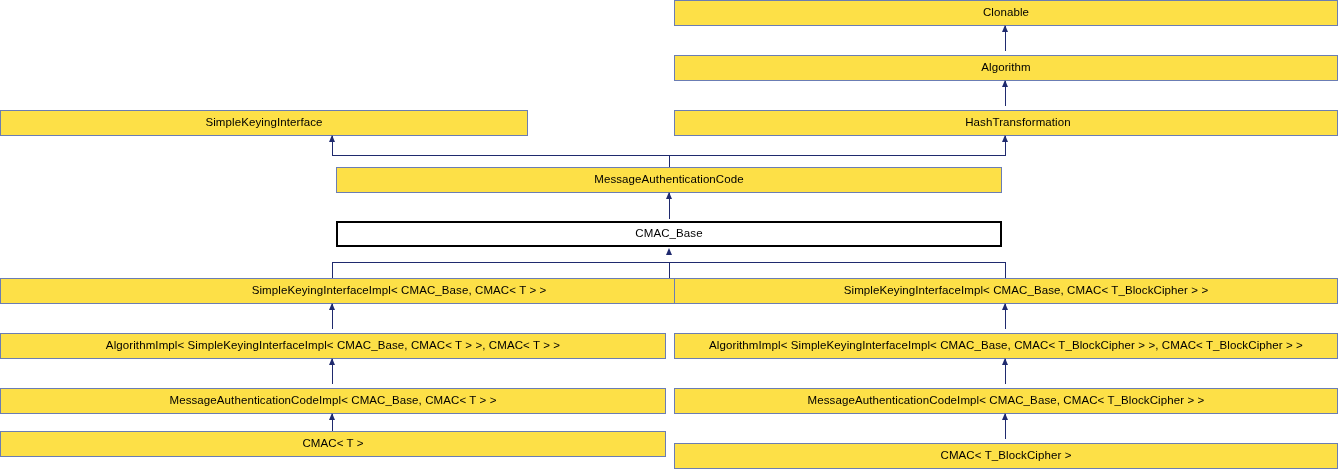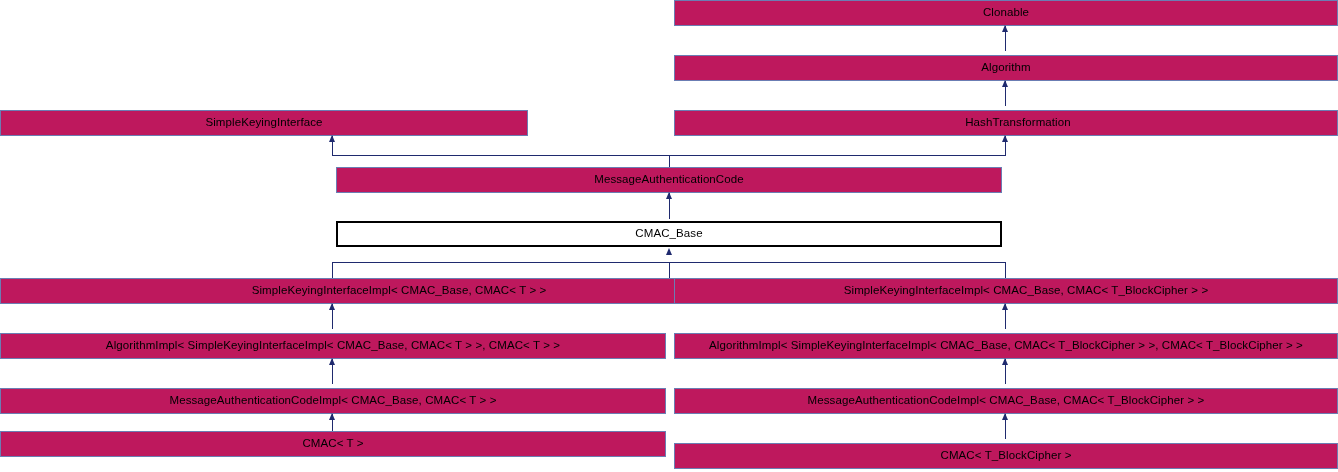--- a/index.html
+++ b/index.html
@@ -17,21 +17,21 @@
     overflow: hidden;
   }
   .node {
     position: absolute;
     box-sizing: border-box;
     display: flex;
     align-items: center;
     justify-content: center;
     height: 26px;
     border: 1px solid #6b7db3;
-    background: #be185d;
+    background: #fde047;
     color: #000000;
     font-size: 11.5px;
     line-height: 1;
     white-space: nowrap;
     letter-spacing: 0.1px;
   }
   .node.current {
     border: 2px solid #000000;
     background: #ffffff;
   }

